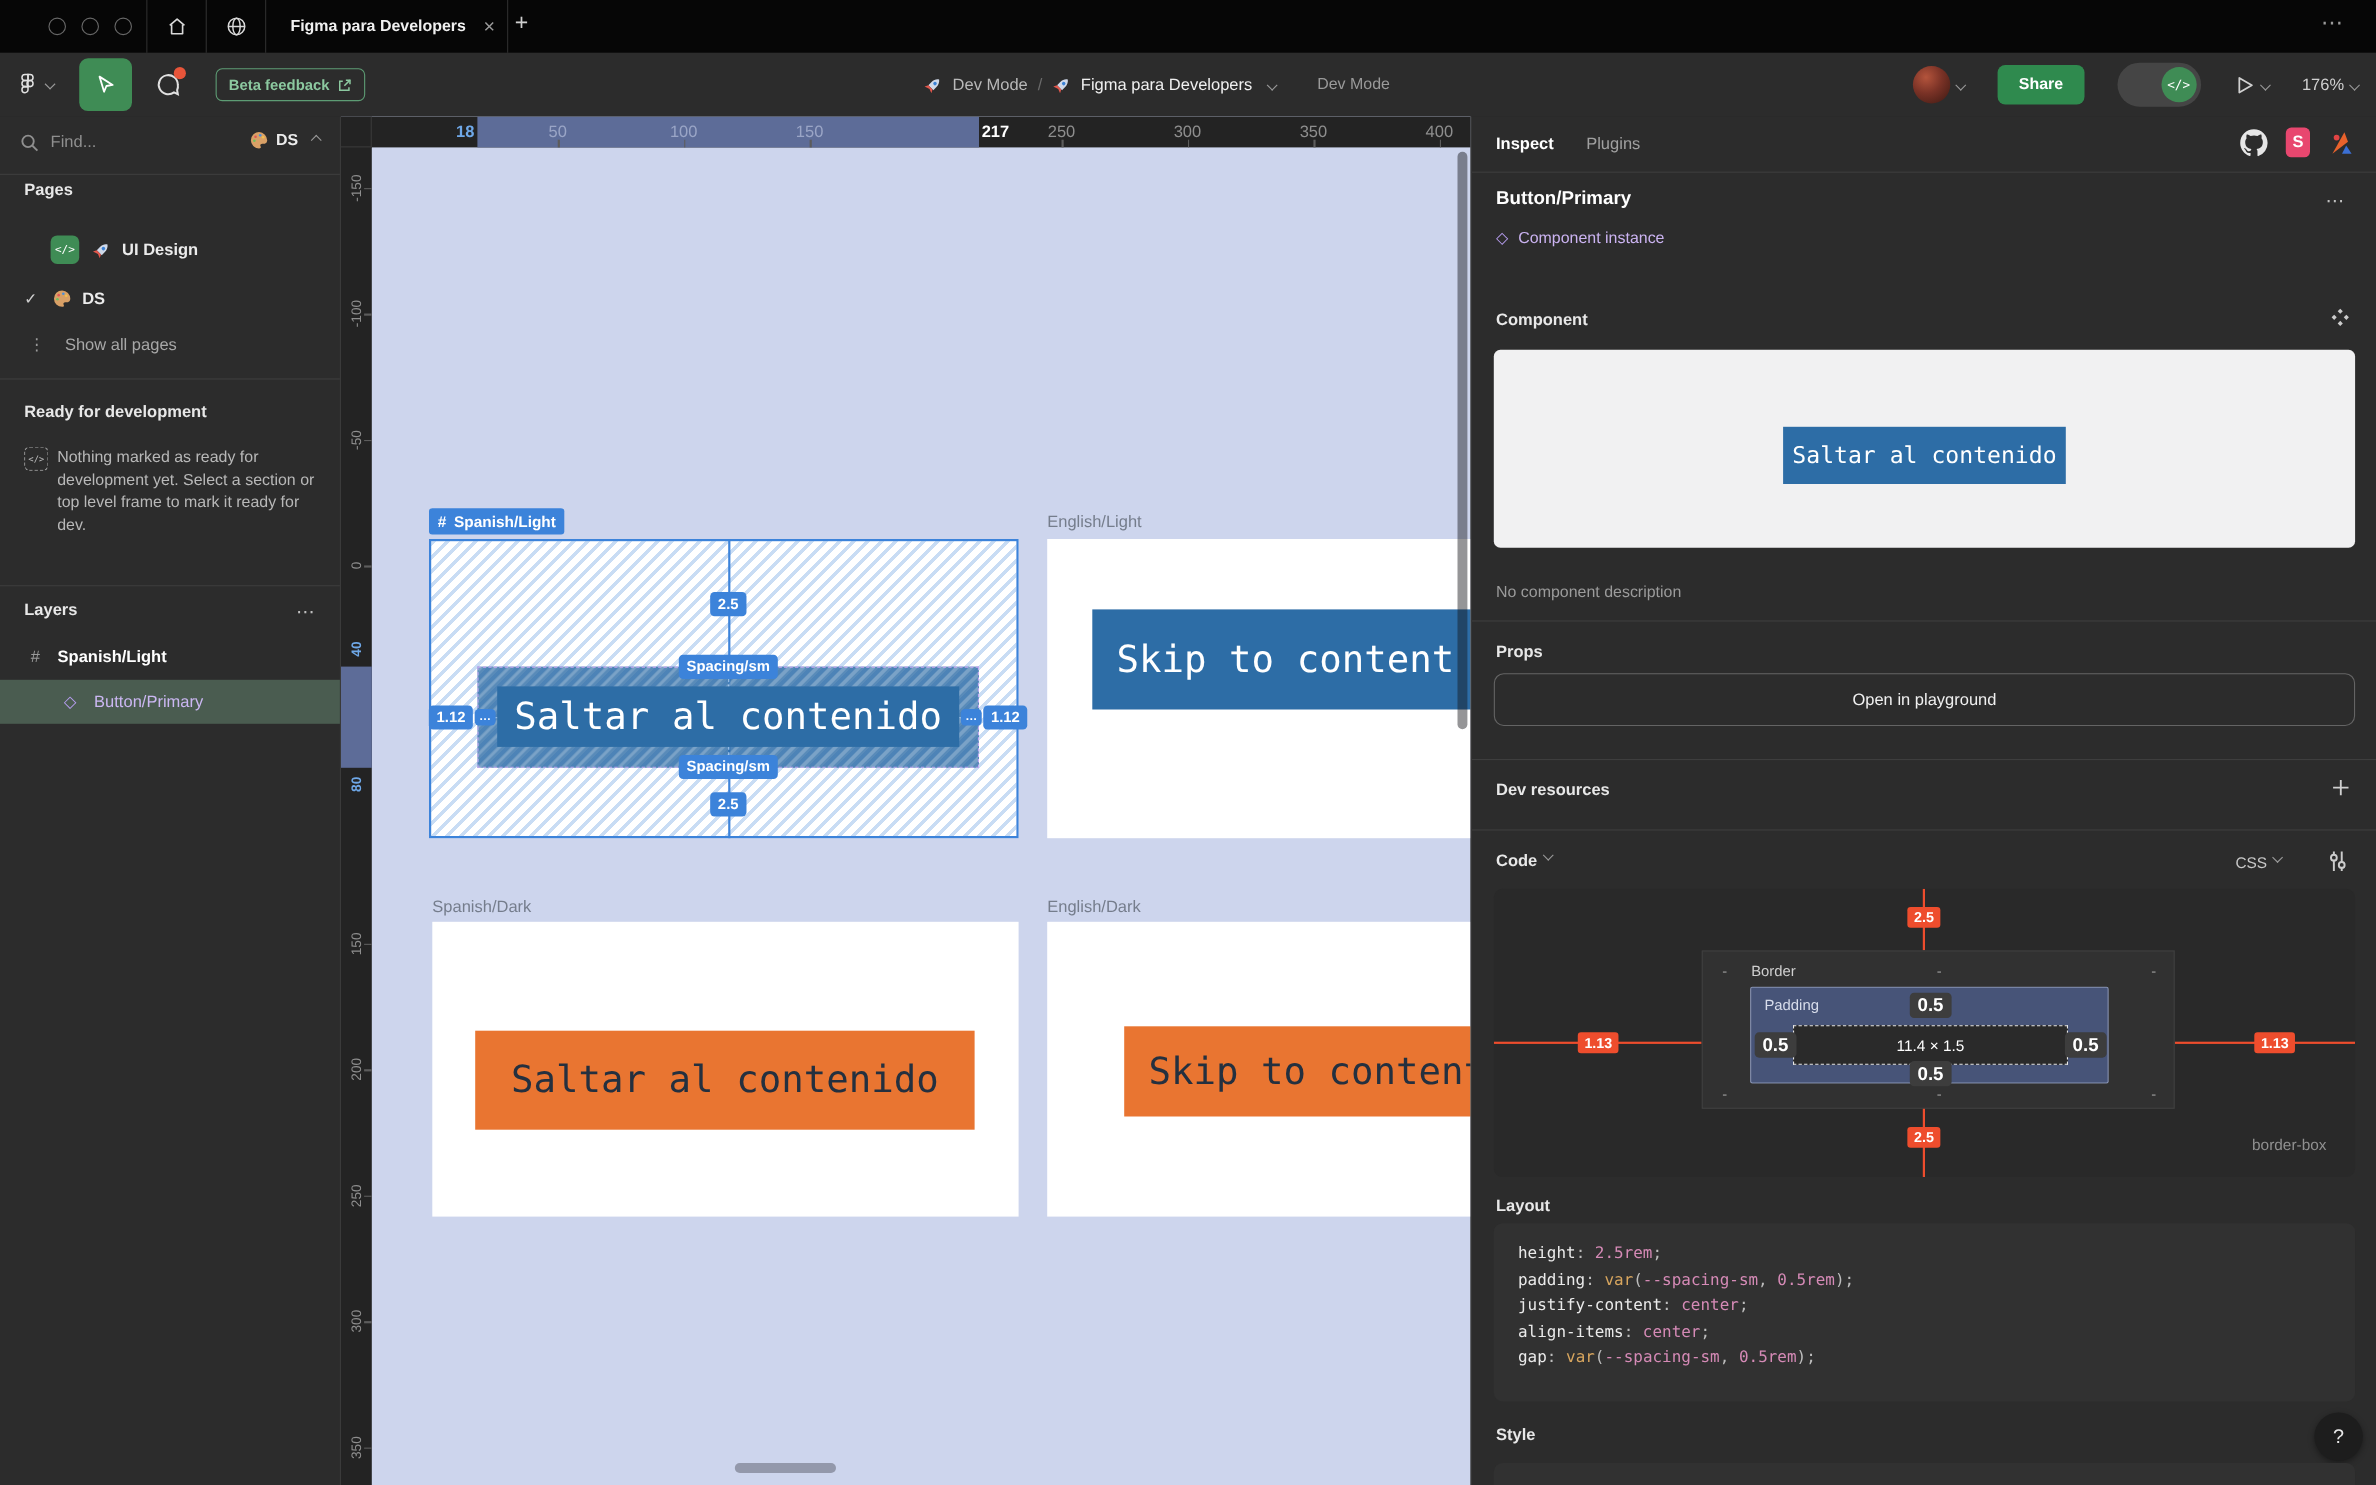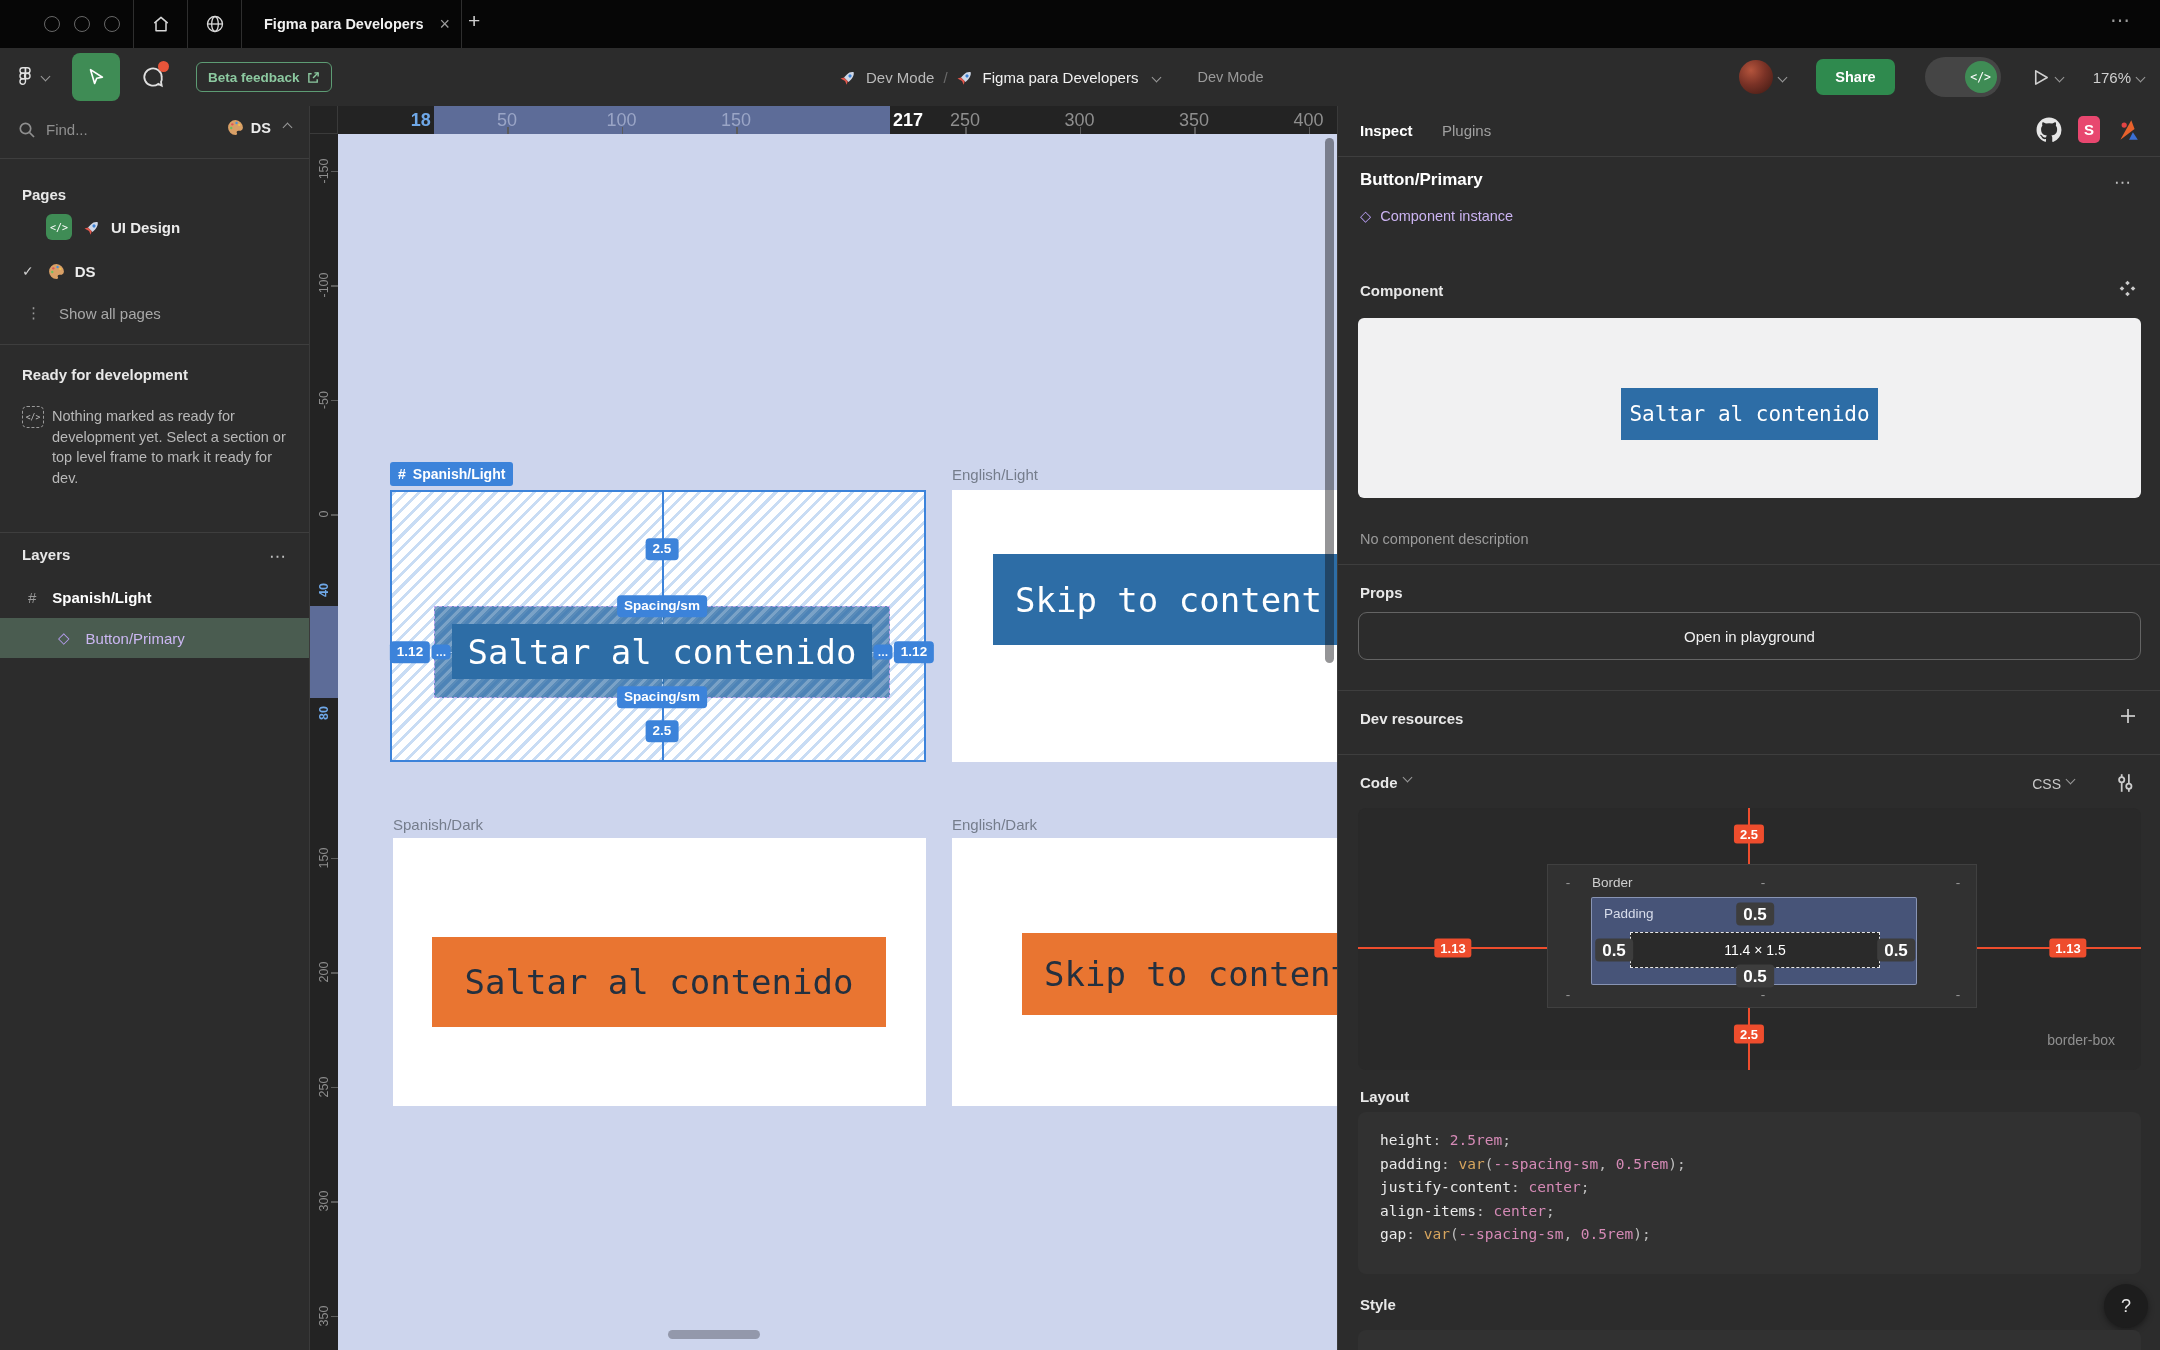--- a/index.html
+++ b/index.html
@@ -54,21 +54,21 @@
   .layer-row.selected{background:#4a5c50}
   .hash-ic{color:#9a9a9a;font-size:15px}
   .diamond-ic{color:#b79df0;font-size:15px}
   
   #canvas{position:absolute;left:310px;top:106px;width:1027px;height:1244px;background:#cdd5ed;overflow:hidden}
   .h-ruler{position:absolute;left:0;top:0;width:1027px;height:28px;background:#232323}
   .v-ruler{position:absolute;left:0;top:0;width:28px;height:1244px;background:#232323}
   .corner{position:absolute;left:0;top:0;width:28px;height:28px;background:#232323;border-right:1px solid #3a3a3a;border-bottom:1px solid #3a3a3a}
   .h-band{position:absolute;left:124px;top:0;width:456px;height:28px;background:#5d6c98}
   .v-band{position:absolute;left:0;top:500px;width:28px;height:92px;background:#5d6c98}
-  .rl{position:absolute;top:14px;transform:translate(-50%,-50%);font-size:18px;color:#8e8e8e;white-space:nowrap}
+  .rl{position:absolute;top:14px;transform:translate(-50%,-50%);font-size:15px;color:#8e8e8e;white-space:nowrap}
   .rl.onband{color:#9aa5c6}
   .rl.blue{color:#6fa8e8;transform:translate(-115%,-50%);font-weight:600}
   .rl.white{color:#fff;transform:translate(12%,-50%);font-weight:600}
   .rlv{position:absolute;left:14px;transform:translate(-50%,-50%) rotate(-90deg);font-size:12.5px;color:#8e8e8e;white-space:nowrap}
   .rlv.blue{color:#6fa8e8;font-weight:600}
   .htick{position:absolute;bottom:0;width:1.5px;height:7px;background:#5c5c5c}
   .vtick{position:absolute;right:0;width:7px;height:1.5px;background:#5c5c5c}
   .cframe{position:absolute;background:#fff}
   .cframe-label{position:absolute;color:#757d8c;font-size:15px}
   .sel-frame{border:2px solid #3c83da;background:#fff;background-image:repeating-linear-gradient(135deg,rgba(74,140,219,.30) 0 3px,transparent 3px 9px)}
@@ -244,21 +244,21 @@
           <circle cx="5" cy="5" r="1.1" fill="#e25555"></circle>
           <circle cx="9" cy="3.8" r="1.1" fill="#4a90d9"></circle>
           <circle cx="4" cy="8.5" r="1.1" fill="#6fbf5f"></circle>
           <circle cx="11.5" cy="5.5" r="1.1" fill="#f2c14e"></circle>
         </svg>
       <span>DS</span>
       <i class="chev up"></i>
     </span>
   </div>
   <div class="sb-divider" style="top:52px"></div>
-  <div class="sb-title" style="top:80px">Pages</div>
+  <div class="sb-title" style="top:58px">Pages</div>
   <div class="page-row" style="top:104px">
     <span class="code-badge" style="margin-left:46px">&lt;/&gt;</span>
     <svg style="margin-left:12px" width="17" height="17" viewBox="0 0 16 16">
         <g transform="rotate(45 8 8)">
           <path d="M8 1c2 1.5 3 4 3 6.5V11H5V7.5C5 4 6 2.5 8 1z" fill="#cfd8e8"></path>
           <circle cx="8" cy="6" r="1.5" fill="#3b82d6"></circle>
           <path d="M5 11l-1.6 3L8 12.6 11.6 14 10 11z" fill="#e2574c"></path>
         </g>
       </svg>
     <span style="margin-left:10px;color:#ececec;font-weight:600">UI Design</span>

